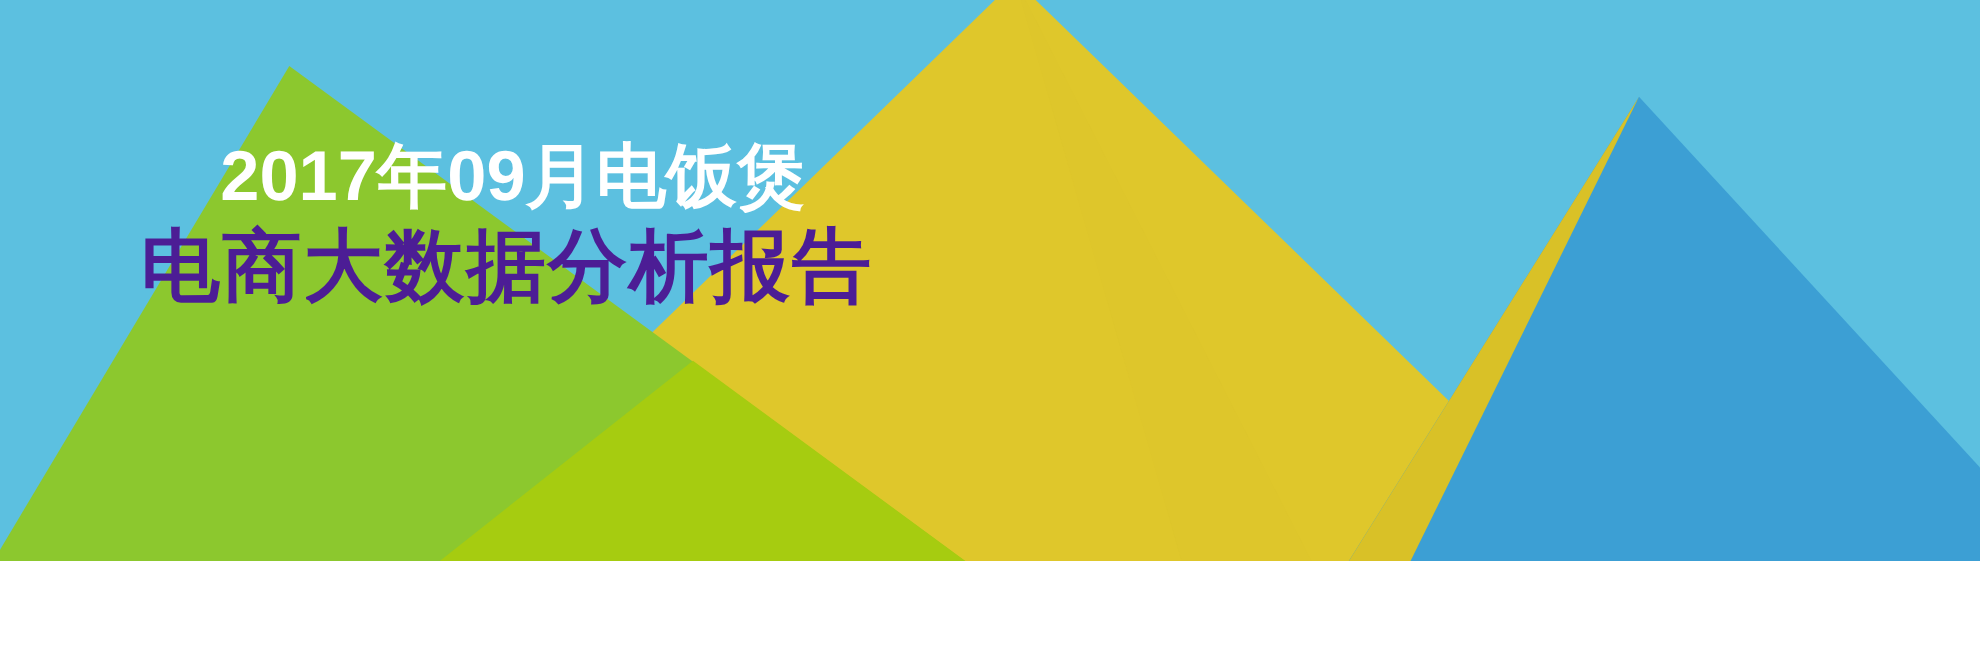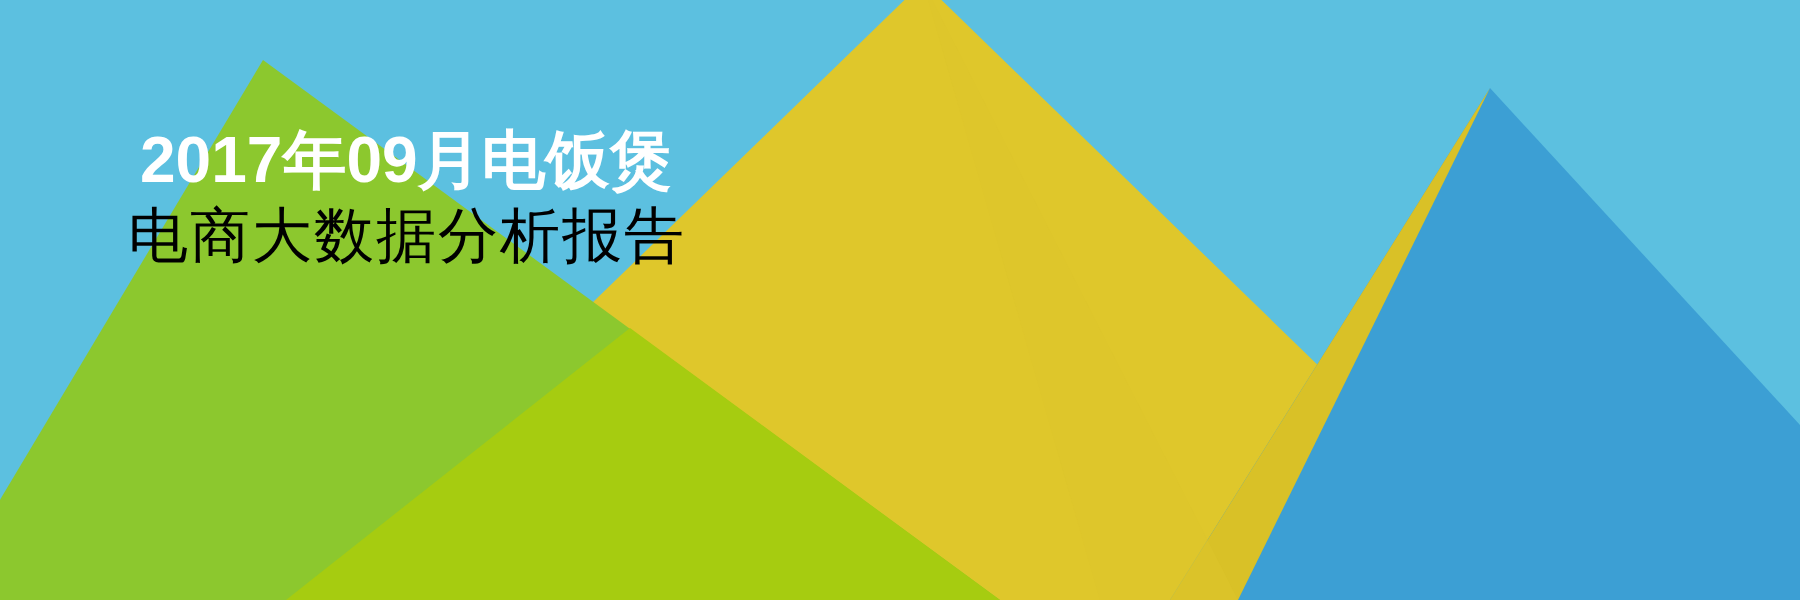--- a/index.html
+++ b/index.html
@@ -3,24 +3,25 @@
 <meta charset="utf-8">
 <style>
   html, body {
     margin: 0;
     padding: 0;
     background: #ffffff;
   }
   #banner {
     position: relative;
     width: 1800px;
-    height: 600px;
+    height: 510px;
     overflow: hidden;
     font-family: "Liberation Sans", "DejaVu Sans", sans-serif;
     background: #5cc0e0;
+    text-align: center;
   }
   #art {
     position: absolute;
     inset: 0;
     width: 1800px;
     height: 600px;
     display: block;
   }
   .title-block {
     position: absolute;
@@ -32,23 +33,23 @@
   }
   .title-line1 {
     font-size: 64px;
     font-weight: bold;
     color: #ffffff;
     letter-spacing: 0px;
     white-space: nowrap;
     margin: 0 0 14px 12px;
   }
   .title-line2 {
-    font-size: 60px;
-    font-weight: normal;
-    color: #000000;
+    font-size: 72px;
+    font-weight: bold;
+    color: #4c1d95;
     letter-spacing: 2px;
     white-space: nowrap;
     margin: 0;
   }
 </style>
 </head>
 <body>
 
 <div id="banner">
 

